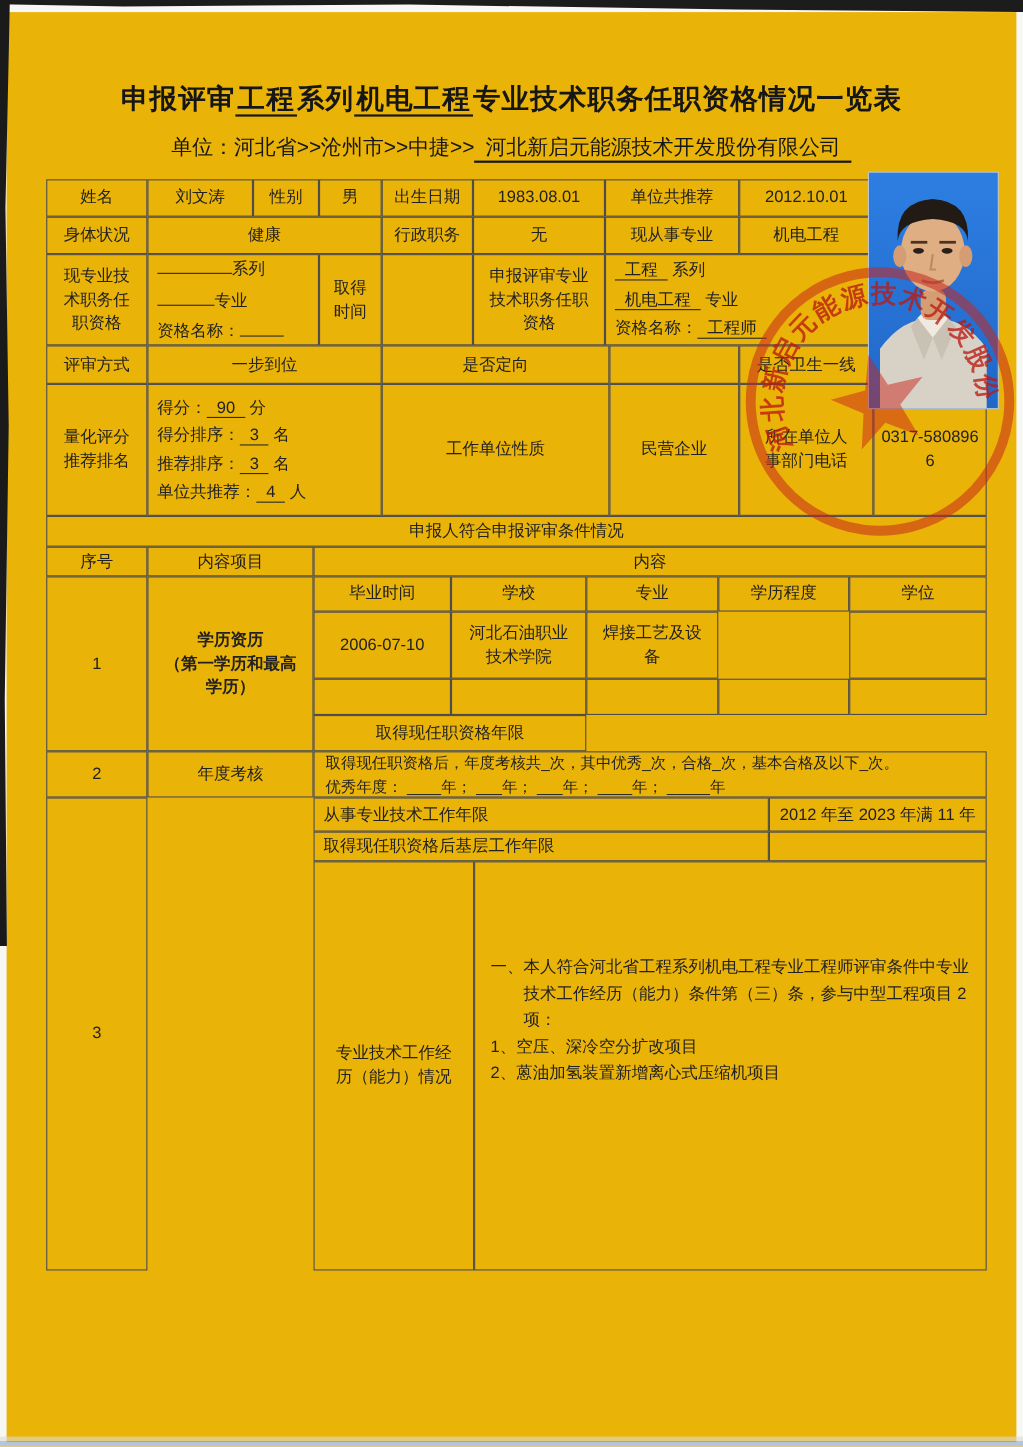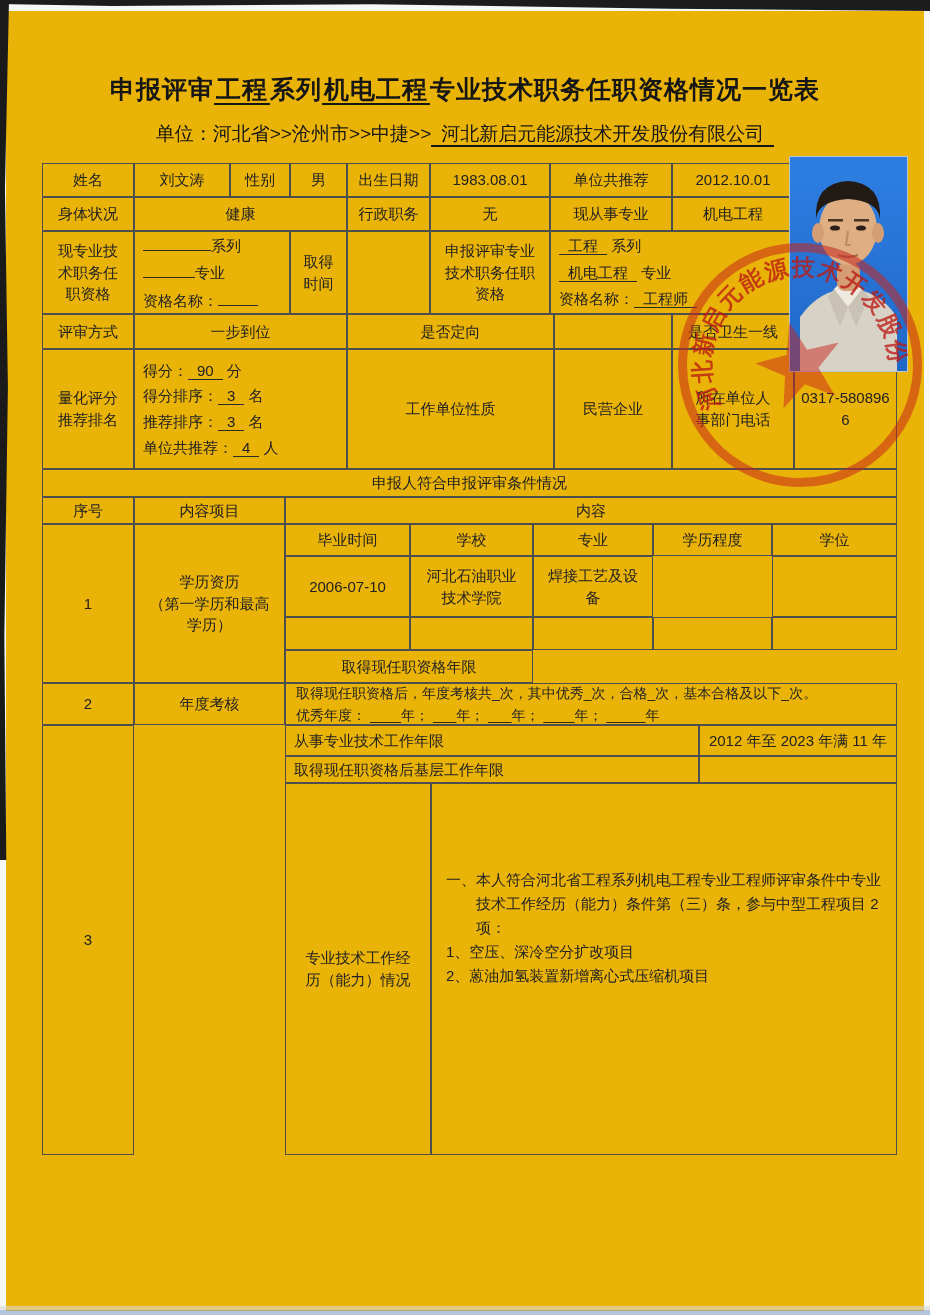--- a/index.html
+++ b/index.html
@@ -23,21 +23,21 @@
   .title .u{border-bottom:2px solid #161616;padding:0 2px;}
   .subtitle{position:absolute;left:0;top:110px;width:918px;text-align:center;
     font-size:19px;font-weight:400;color:#161616;}
   .subtitle .company{border-bottom:2px solid #161616;padding:0 10px 1px 10px;}
   
   .tbl{position:absolute;left:36px;top:152px;width:855px;height:992px;}
   .c{position:absolute;box-sizing:border-box;border:1px solid #4e4e4e;
      display:flex;align-items:center;justify-content:center;text-align:center;
      font-size:15px;line-height:1.45;color:#222;word-break:break-word;}
   .al{justify-content:flex-start;text-align:left;padding:0 8px;}
-  .pre{white-space:pre-line;}
+  .pre{white-space:pre-line;font-weight:bold;}
   .lines{display:flex;flex-direction:column;align-items:flex-start;justify-content:center;gap:5px;padding:0 8px;}
   .bl{display:inline-block;border-bottom:1px solid #2a2a2a;height:1.05em;vertical-align:baseline;}
   .fv{border-bottom:1px solid #2a2a2a;padding:0 9px;}
   .small{font-size:14px;}
   
   .photo{position:absolute;left:784px;top:146px;width:117px;height:214px;
     background:linear-gradient(180deg,#2e7ee2 0%,#2068c8 100%);z-index:20;
     box-shadow:0 0 0 1px #b9c6d6;}
   
   .stamp{position:absolute;left:672px;top:232px;width:244px;height:244px;z-index:25;

